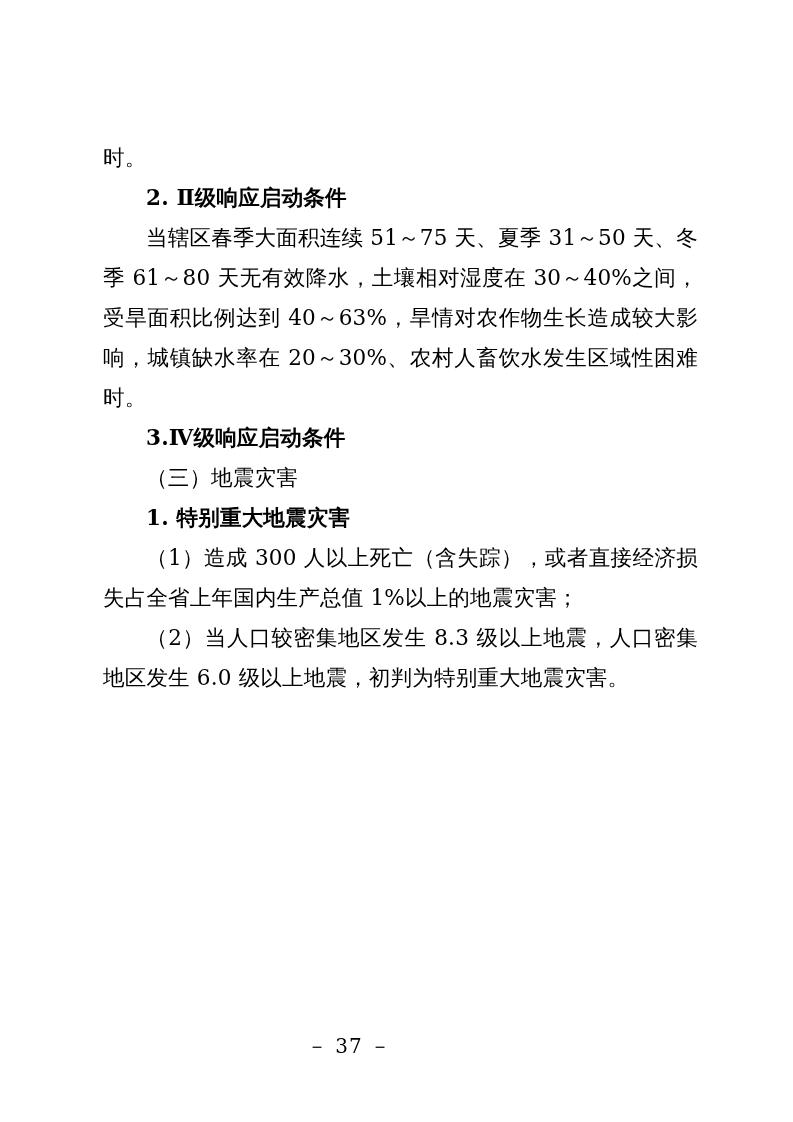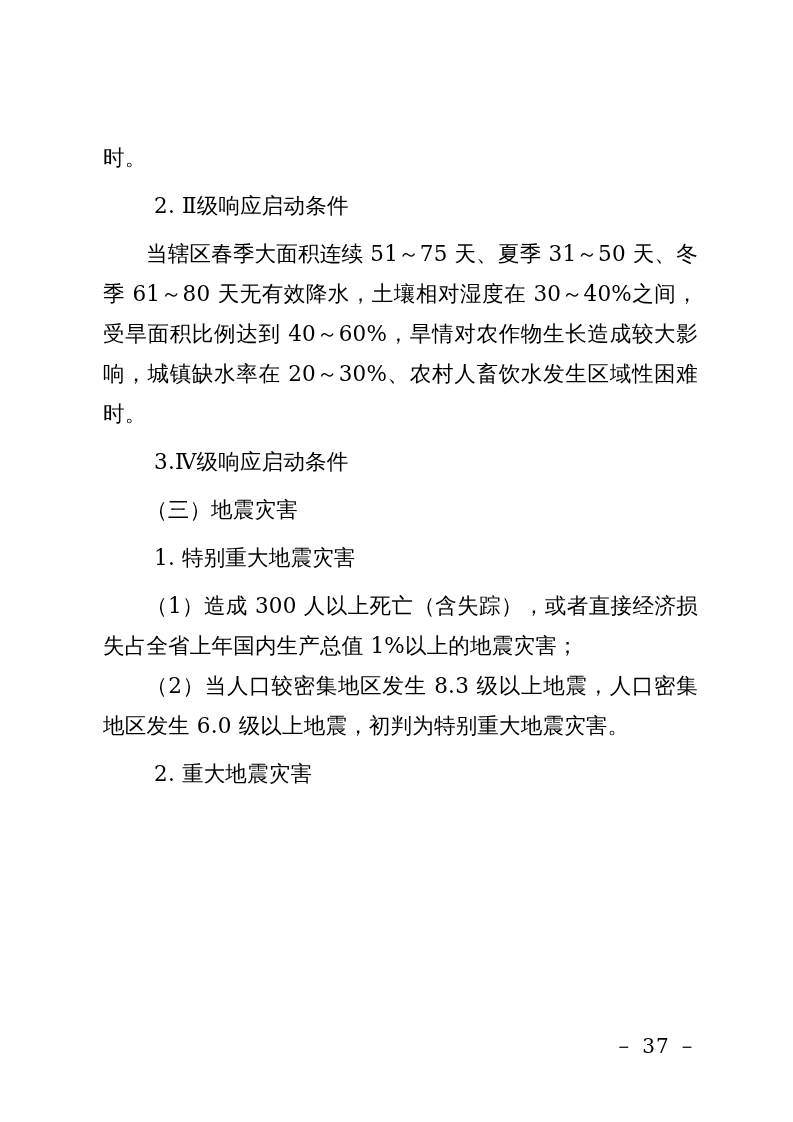--- a/index.html
+++ b/index.html
@@ -28,46 +28,45 @@
     line-height: 40px;
     text-align: justify;
     text-justify: inter-ideograph;
     letter-spacing: 0.2px;
   }
   .para {
     margin: 0;
     text-indent: 2em;
   }
   .heading {
-    margin: 8px;
+    margin: 0;
     text-indent: 2em;
-    font-weight: normal;
+    font-weight: bold;
     font-family: "DejaVu Serif", "Liberation Serif", serif;
   }
   .page-number {
     position: absolute;
     left: 0;
     right: 95px;
     bottom: 62px;
-    text-align: right;
+    text-align: center;
     font-size: 20px;
     font-family: "DejaVu Serif", "Liberation Serif", serif;
     color: #000000;
     letter-spacing: 1px;
   }
 </style>
 </head>
 <body>
 
 <div class="page">
   <div class="doc-body" id="doc-body">
       <p class="para" style="text-indent: 0px;">时。</p>
       <p class="heading">2. Ⅱ级响应启动条件</p>
-      <p class="para">当辖区春季大面积连续 51～75 天、夏季 31～50 天、冬季 61～80 天无有效降水，土壤相对湿度在 30～40%之间，受旱面积比例达到 40～60%，旱情对农作物生长造成较大影响，城镇缺水率在 20～30%、农村人畜饮水发生区域性困难时。</p>
+      <p class="para">当辖区春季大面积连续 51～75 天、夏季 31～50 天、冬季 61～80 天无有效降水，土壤相对湿度在 30～40%之间，受旱面积比例达到 40～63%，旱情对农作物生长造成较大影响，城镇缺水率在 20～30%、农村人畜饮水发生区域性困难时。</p>
       <p class="heading">3.Ⅳ级响应启动条件</p>
       <p class="para">（三）地震灾害</p>
       <p class="heading">1. 特别重大地震灾害</p>
       <p class="para">（1）造成 300 人以上死亡（含失踪），或者直接经济损失占全省上年国内生产总值 1%以上的地震灾害；</p>
       <p class="para">（2）当人口较密集地区发生 8.3 级以上地震，人口密集地区发生 6.0 级以上地震，初判为特别重大地震灾害。</p>
-      <p class="heading">2. 重大地震灾害</p>
     </div>
   <div class="page-number">－ 37 －</div>
 </div>
 
 </body></html>

